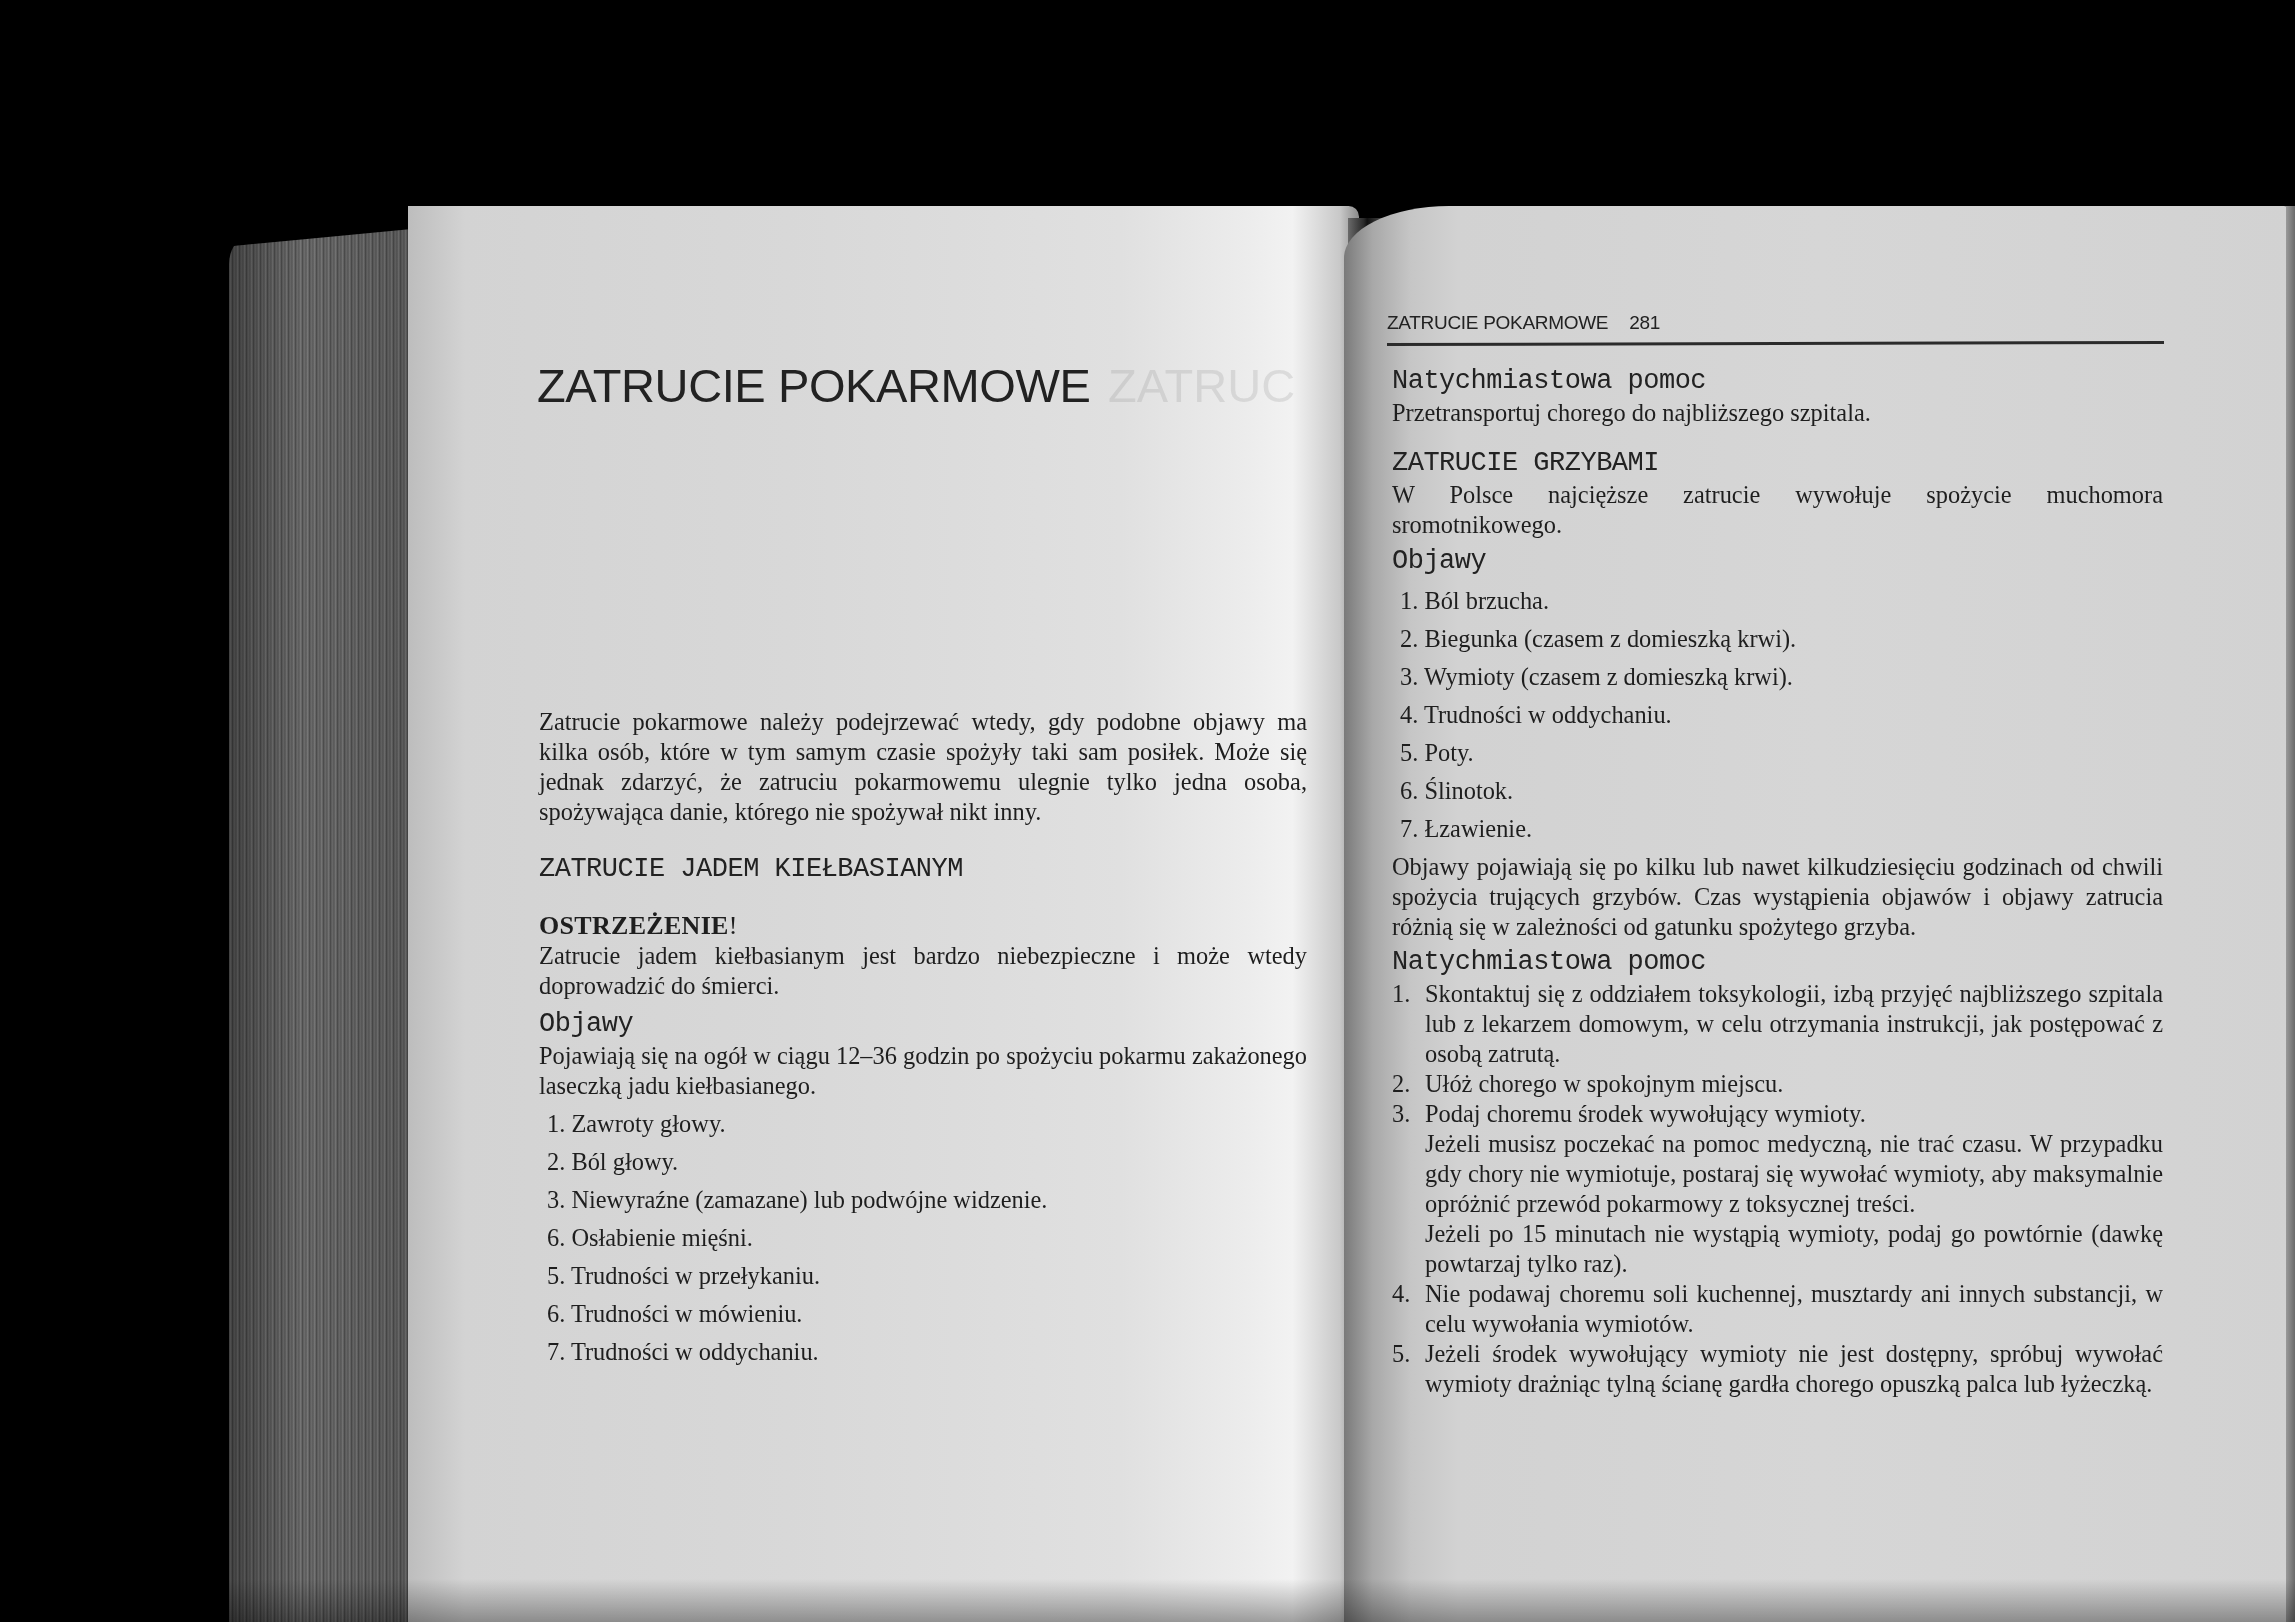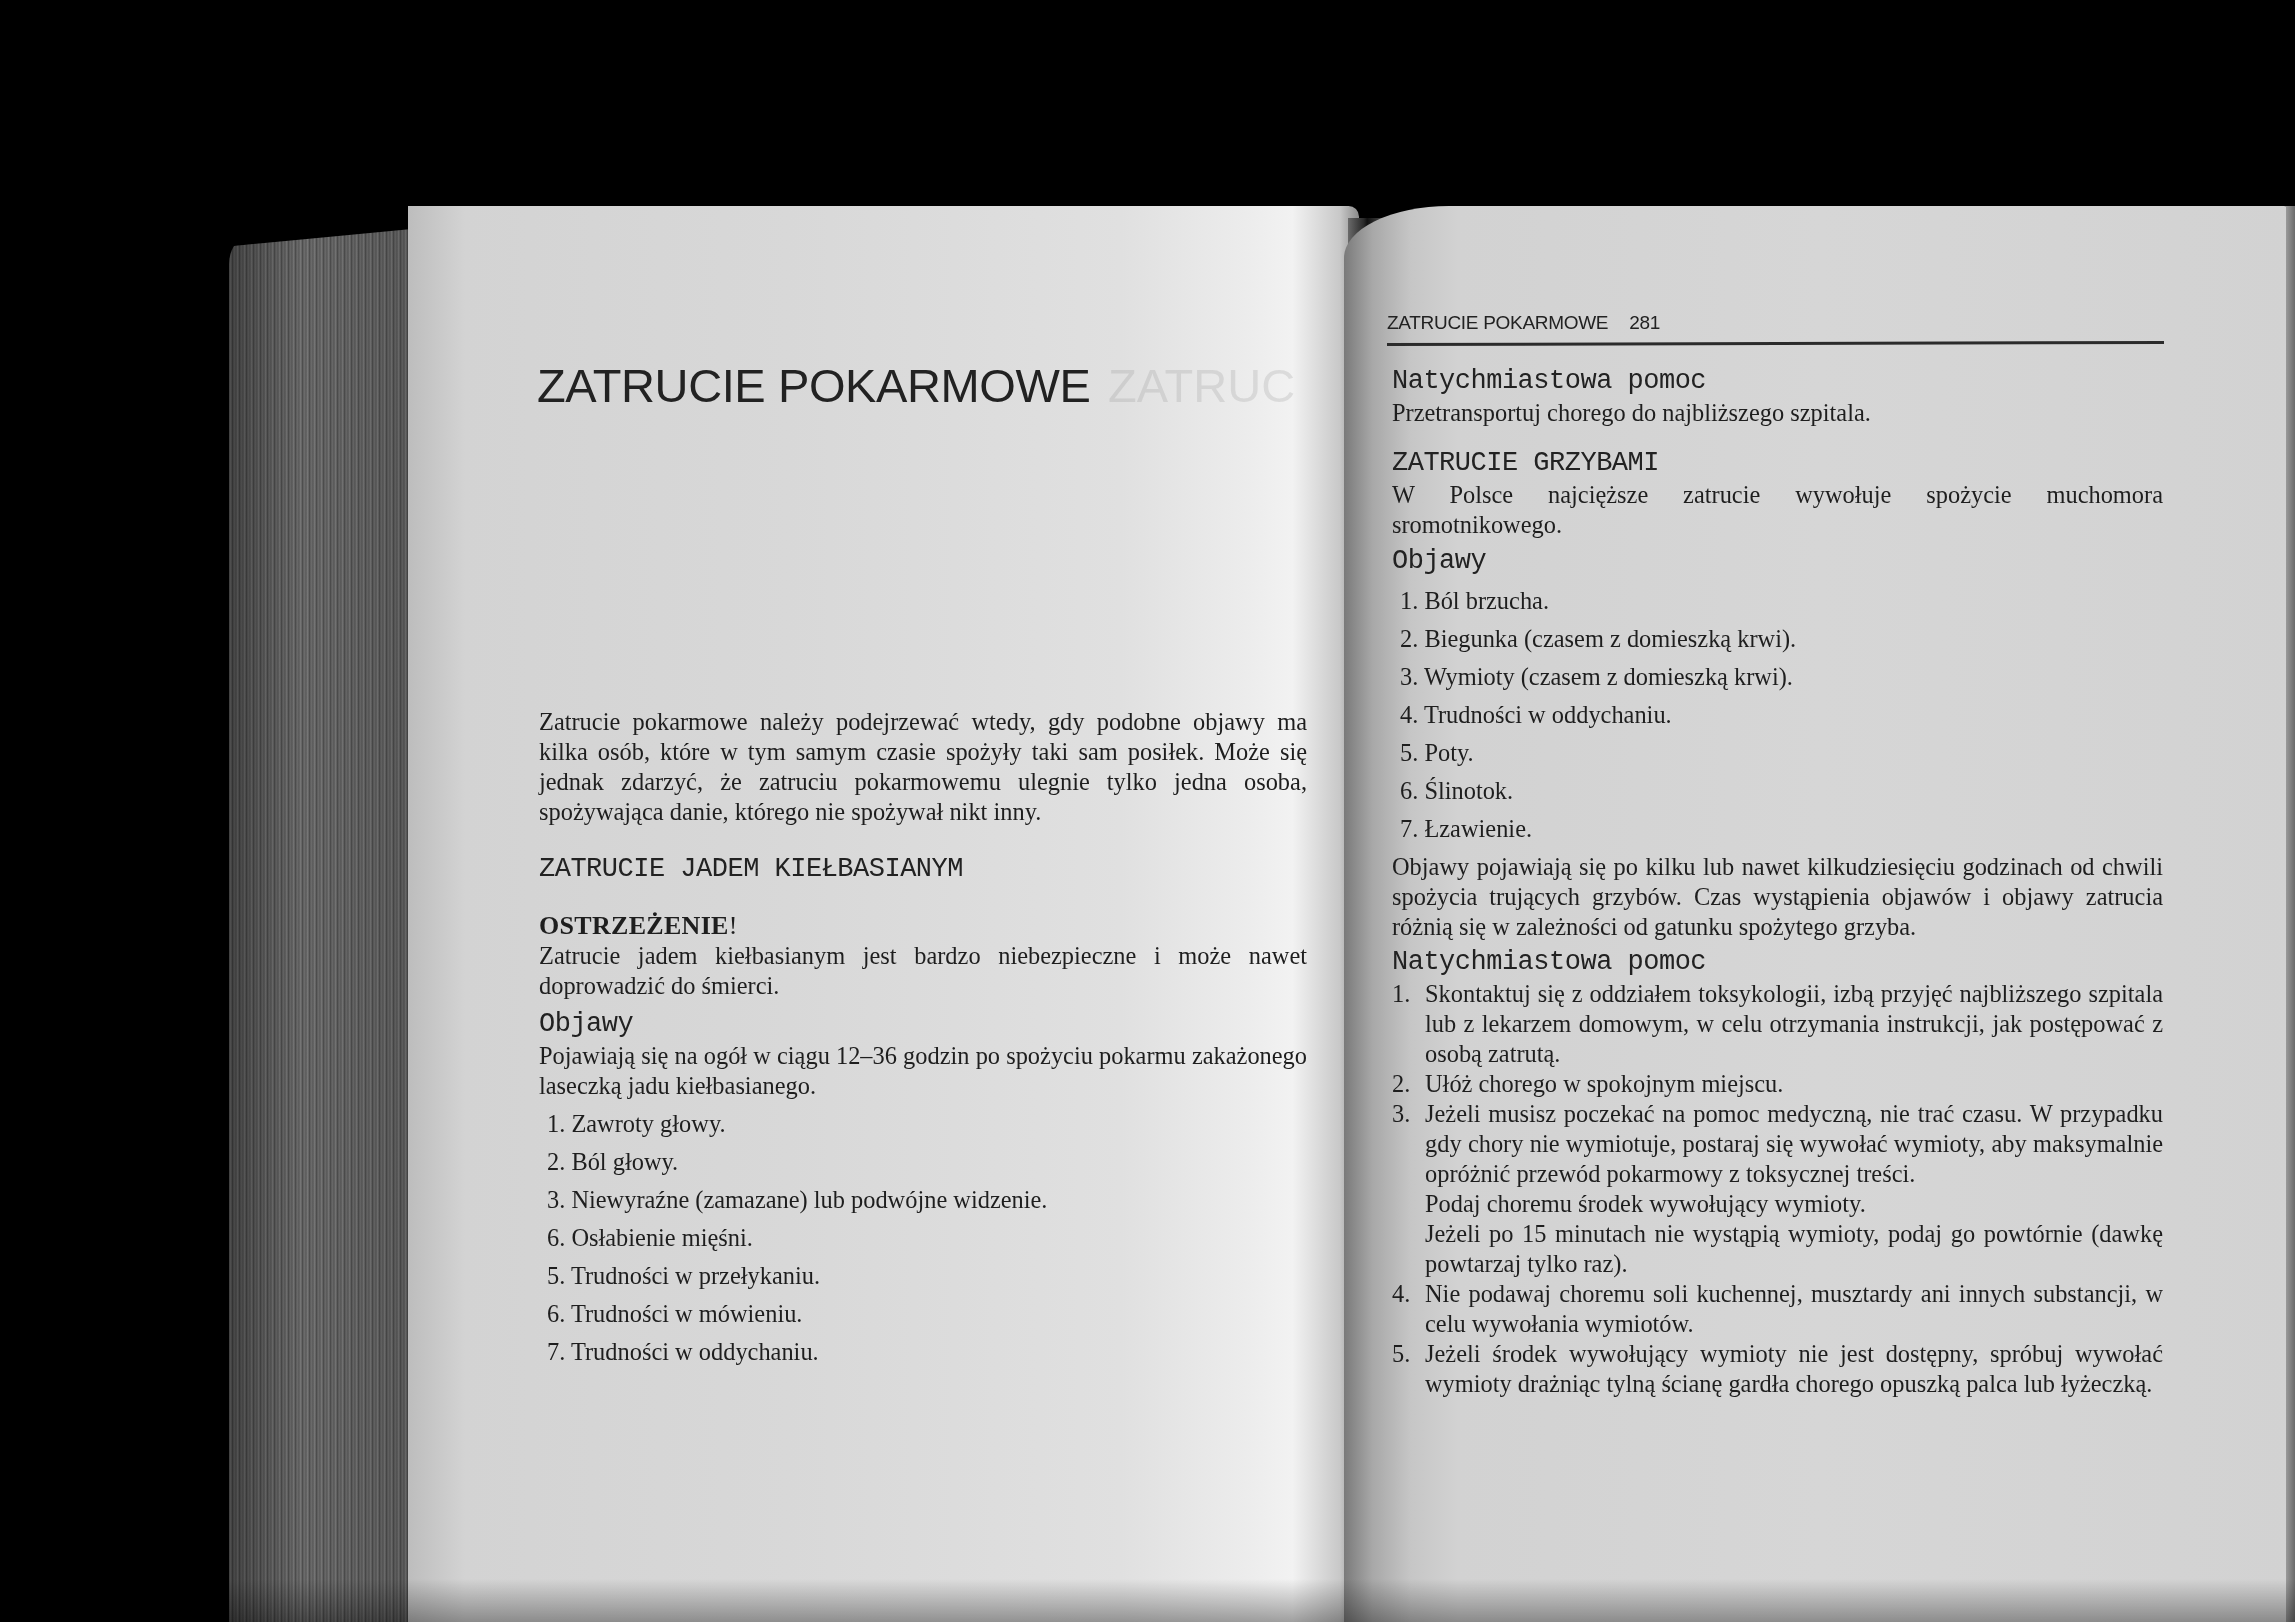--- a/index.html
+++ b/index.html
@@ -94,21 +94,21 @@
   <div class="show-through" style="left:1108px; top:358px; font-size:47px;">ZATRUC</div>
 
   <div class="chapter-title">ZATRUCIE POKARMOWE</div>
 
   <div class="col" style="left:539px; top:707px; width:768px; text-align:justify;">
     <p>Zatrucie pokarmowe należy podejrzewać wtedy, gdy podobne objawy ma kilka osób, które w tym samym czasie spożyły taki sam posiłek. Może się jednak zdarzyć, że zatruciu pokarmowemu ulegnie tylko jedna osoba, spożywająca danie, którego nie spożywał nikt inny.</p>
 
     <p class="h-section" style="margin-top:26px;">ZATRUCIE JADEM KIEŁBASIANYM</p>
 
     <p class="warn" style="margin-top:24.4px;"><span>OSTRZEŻENIE</span><span style="font-weight:normal;">!</span></p>
-    <p>Zatrucie jadem kiełbasianym jest bardzo niebezpieczne i może nawet doprowadzić do śmierci.</p>
+    <p>Zatrucie jadem kiełbasianym jest bardzo niebezpieczne i może wtedy doprowadzić do śmierci.</p>
 
     <p class="h-section" style="margin-top:7px;">Objawy</p>
     <p>Pojawiają się na ogół w ciągu 12–36 godzin po spożyciu pokarmu zakażonego laseczką jadu kiełbasianego.</p>
     <ul class="list">
       <li>1. Zawroty głowy.</li>
       <li>2. Ból głowy.</li>
       <li>3. Niewyraźne (zamazane) lub podwójne widzenie.</li>
       <li>6. Osłabienie mięśni.</li>
       <li>5. Trudności w przełykaniu.</li>
       <li>6. Trudności w mówieniu.</li>
@@ -150,22 +150,22 @@
       <li>
         <span class="num">1.</span>
         <span class="cont">Skontaktuj się z oddziałem toksykologii, izbą przyjęć najbliższego szpitala lub z lekarzem domowym, w celu otrzymania instrukcji, jak postępować z osobą zatrutą.</span>
       </li>
       <li>
         <span class="num">2.</span>
         <span class="cont">Ułóż chorego w spokojnym miejscu.</span>
       </li>
       <li>
         <span class="num">3.</span>
+        <span class="cont" style="text-align:left;">Podaj choremu środek wywołujący wymioty.</span>
         <span class="cont">Jeżeli musisz poczekać na pomoc medyczną, nie trać czasu. W przypadku gdy chory nie wymiotuje, postaraj się wywołać wymioty, aby maksymalnie opróżnić przewód pokarmowy z toksycznej treści.</span>
-        <span class="cont" style="text-align:left;">Podaj choremu środek wywołujący wymioty.</span>
         <span class="cont">Jeżeli po 15 minutach nie wystąpią wymioty, podaj go powtórnie (dawkę powtarzaj tylko raz).</span>
       </li>
       <li>
         <span class="num">4.</span>
         <span class="cont">Nie podawaj choremu soli kuchennej, musztardy ani innych substancji, w celu wywołania wymiotów.</span>
       </li>
       <li>
         <span class="num">5.</span>
         <span class="cont">Jeżeli środek wywołujący wymioty nie jest dostępny, spróbuj wywołać wymioty drażniąc tylną ścianę gardła chorego opuszką palca lub łyżeczką.</span>
       </li>

